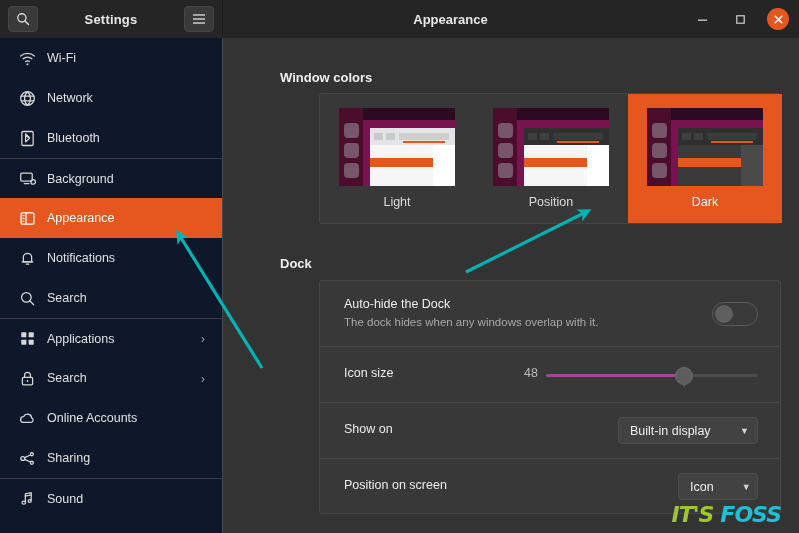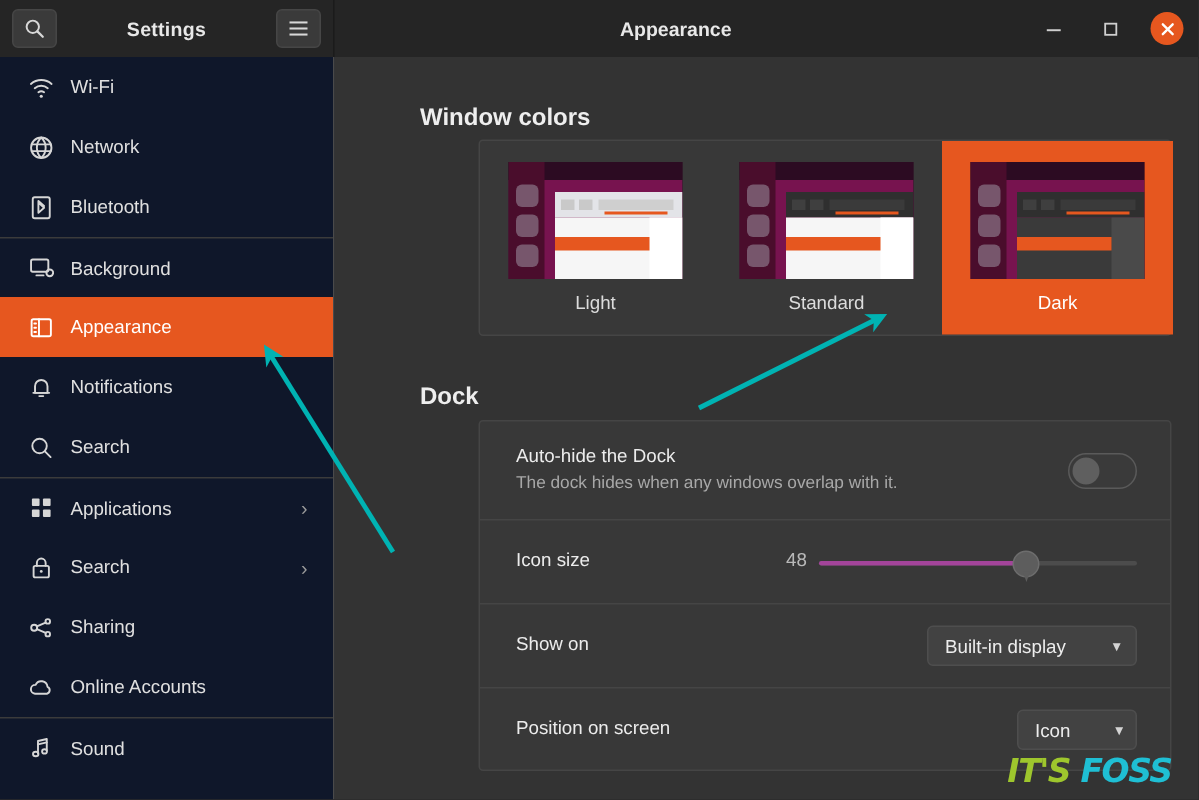--- a/index.html
+++ b/index.html
@@ -69,21 +69,21 @@
   .side-item.sep{border-top:1px solid #3b3b3b;}
   .side-item.active{background:#e6571f;color:#ffffff;}
   .side-item.active .s-ico{color:#ffffff;}
 
   
   .content{
     position:absolute;left:223px;top:38px;width:576px;height:495px;
     background:#333333;overflow:hidden;
   }
   .section-title{
-    position:absolute;color:#eeeeee;font-size:16px;font-weight:bold;
+    position:absolute;color:#eeeeee;font-size:13px;font-weight:bold;
   }
   .panel{
     position:absolute;background:#383838;
     border:1px solid #454545;border-radius:3px;box-sizing:border-box;margin-left:39px;
   }
 
   
   #theme-panel{left:57px;top:55px;width:462px;height:131px;}
   .theme-cell{
     position:absolute;top:0;width:154px;height:129px;
@@ -295,35 +295,35 @@
             <path stroke="currentColor" fill="none" stroke-width="1.35" stroke-linecap="round" stroke-linejoin="round" d="M5.9 7.7V5.6a3.1 3.1 0 0 1 6.2 0v2.1"></path>
             <circle cx="9" cy="11.6" r="1" fill="currentColor" stroke="none"></circle>
           </svg>
         </span>
         <span class="s-lbl">Search</span>
         <span class="chev">›</span>
       </div>
       <div class="side-item">
         <span class="s-ico">
           <svg width="17" height="17" viewBox="0 0 18 18">
+            <path stroke="currentColor" fill="none" stroke-width="1.35" stroke-linecap="round" stroke-linejoin="round" d="M4.6 13.2a3.1 3.1 0 0 1 .4-6.2 4.4 4.4 0 0 1 8.4 1.3 2.6 2.6 0 0 1-.4 4.9z"></path>
+          </svg>
+        </span>
+        <span class="s-lbl">Online Accounts</span>
+      </div>
+      <div class="side-item">
+        <span class="s-ico">
+          <svg width="17" height="17" viewBox="0 0 18 18">
             <circle cx="4" cy="9" r="2.1" stroke="currentColor" fill="none" stroke-width="1.35" stroke-linecap="round" stroke-linejoin="round"></circle>
             <circle cx="13.6" cy="4.5" r="1.6" stroke="currentColor" fill="none" stroke-width="1.35" stroke-linecap="round" stroke-linejoin="round"></circle>
             <circle cx="13.6" cy="13.5" r="1.6" stroke="currentColor" fill="none" stroke-width="1.35" stroke-linecap="round" stroke-linejoin="round"></circle>
             <path stroke="currentColor" fill="none" stroke-width="1.35" stroke-linecap="round" stroke-linejoin="round" d="M5.9 8.1l6.2-2.8M5.9 9.9l6.2 2.8"></path>
           </svg>
         </span>
         <span class="s-lbl">Sharing</span>
-      </div>
-      <div class="side-item">
-        <span class="s-ico">
-          <svg width="17" height="17" viewBox="0 0 18 18">
-            <path stroke="currentColor" fill="none" stroke-width="1.35" stroke-linecap="round" stroke-linejoin="round" d="M4.6 13.2a3.1 3.1 0 0 1 .4-6.2 4.4 4.4 0 0 1 8.4 1.3 2.6 2.6 0 0 1-.4 4.9z"></path>
-          </svg>
-        </span>
-        <span class="s-lbl">Online Accounts</span>
       </div>
       <div class="side-item sep">
         <span class="s-ico">
           <svg width="17" height="17" viewBox="0 0 18 18">
             <path stroke="currentColor" fill="none" stroke-width="1.35" stroke-linecap="round" stroke-linejoin="round" d="M6.7 13V4.2l6.2-1.4V11"></path>
             <path stroke="currentColor" fill="none" stroke-width="1.35" stroke-linecap="round" stroke-linejoin="round" d="M6.7 6.6l6.2-1.4"></path>
             <ellipse cx="5.1" cy="13.4" rx="1.9" ry="1.6" stroke="currentColor" fill="none" stroke-width="1.35" stroke-linecap="round" stroke-linejoin="round"></ellipse>
             <ellipse cx="11.3" cy="11.6" rx="1.7" ry="1.5" stroke="currentColor" fill="none" stroke-width="1.35" stroke-linecap="round" stroke-linejoin="round"></ellipse>
           </svg>
         </span>
@@ -373,21 +373,21 @@
                 <div class="th-hb" style="left:16px;width:9px;background:#3f3f3f"></div>
                 <div class="th-hb" style="left:29px;width:50px;background:#3a3a3a"></div>
                 <div class="th-line" style="left:33px;top:13px;width:42px"></div>
               </div>
               <div class="th-body" style="background:#f6f6f6">
                 <div class="th-side" style="background:#ffffff"></div>
                 <div class="th-row"></div>
               </div>
             </div>
           </div>
-          <div class="theme-label">Standard</div>
+          <div class="theme-label">Position</div>
         </div>
         <div class="theme-cell selected" style="left: 308px;">
           <div class="thumb">
             <div class="th-top"></div>
             <div class="th-desk"></div>
             <div class="th-dockbg"></div>
             <div class="th-dot" style="top:15px"></div>
             <div class="th-dot" style="top:35px"></div>
             <div class="th-dot" style="top:55px"></div>
             <div class="th-win">

